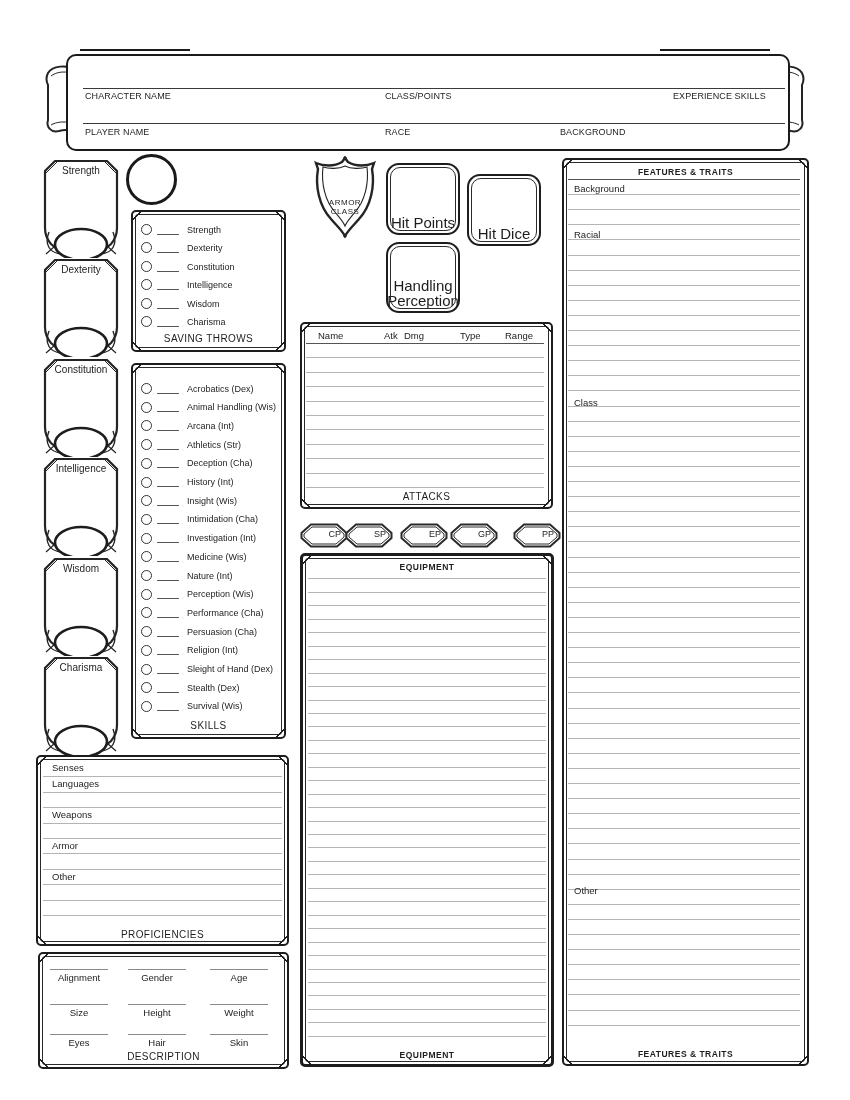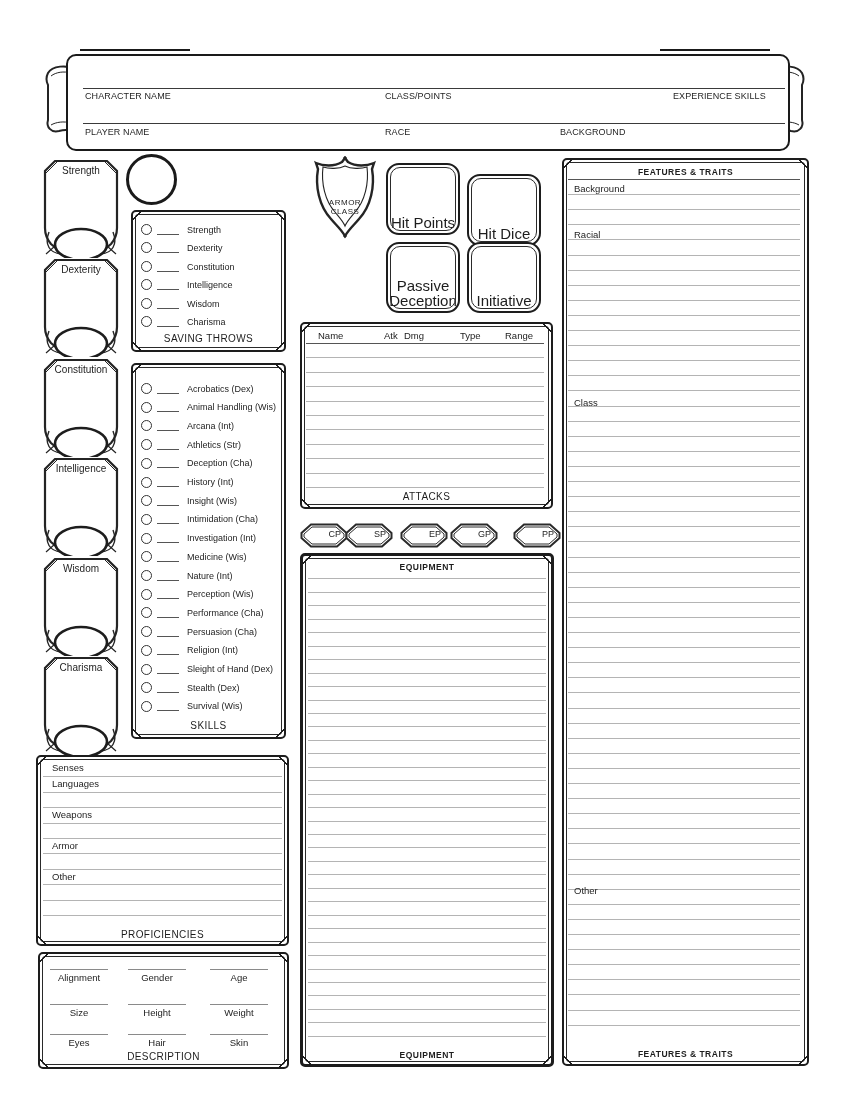--- a/index.html
+++ b/index.html
@@ -307,24 +307,21 @@
     <span class="abs" style="left:0;right:0;top:51px;text-align:center;font-size:8px;letter-spacing:.5px;color:#1d1d1d">CLASS</span>
   </div>
 
   <div class="statbox" style="left:386px;top:163px;width:70px;height:68px">
     <span class="lbl">Hit Points</span>
   </div>
   <div class="statbox" style="left:467px;top:174px;width:70px;height:68px">
     <span class="lbl">Hit Dice</span>
   </div>
   <div class="statbox" style="left:386px;top:242px;width:70px;height:67px">
-    <span class="lbl">Passive Deception</span>
-  </div>
-  <div class="statbox" style="left:467px;top:242px;width:70px;height:67px">
-    <span class="lbl">Initiative</span>
+    <span class="lbl">Handling Perception</span>
   </div>
 
   <div class="panel" style="left:300px;top:322px;width:249px;height:183px">
     <span class="abs" style="left:16px;top:6px;font-size:9.5px">Name</span>
     <span class="abs" style="left:82px;top:6px;font-size:9.5px">Atk</span>
     <span class="abs" style="left:102px;top:6px;font-size:9.5px">Dmg</span>
     <span class="abs" style="left:158px;top:6px;font-size:9.5px">Type</span>
     <span class="abs" style="left:203px;top:6px;font-size:9.5px">Range</span>
     <div class="abs" style="left:4px;top:19px;width:238px;border-top:1.4px solid #555"></div>
     <div class="rules" style="--p:14.4px;left:4px;top:20px;width:238px;height:147px"></div>

